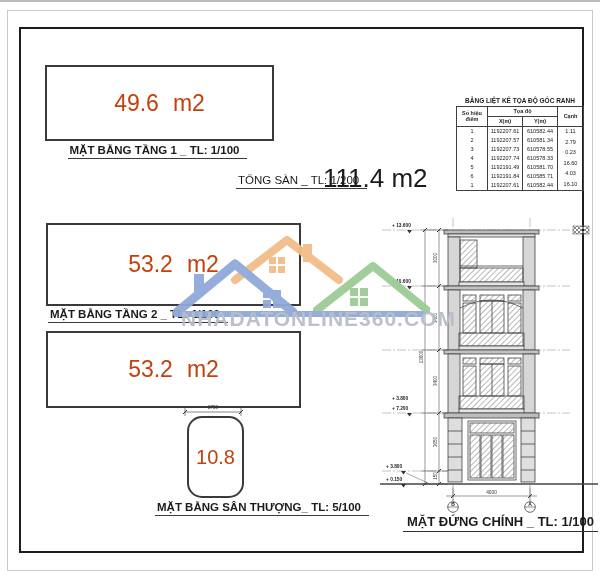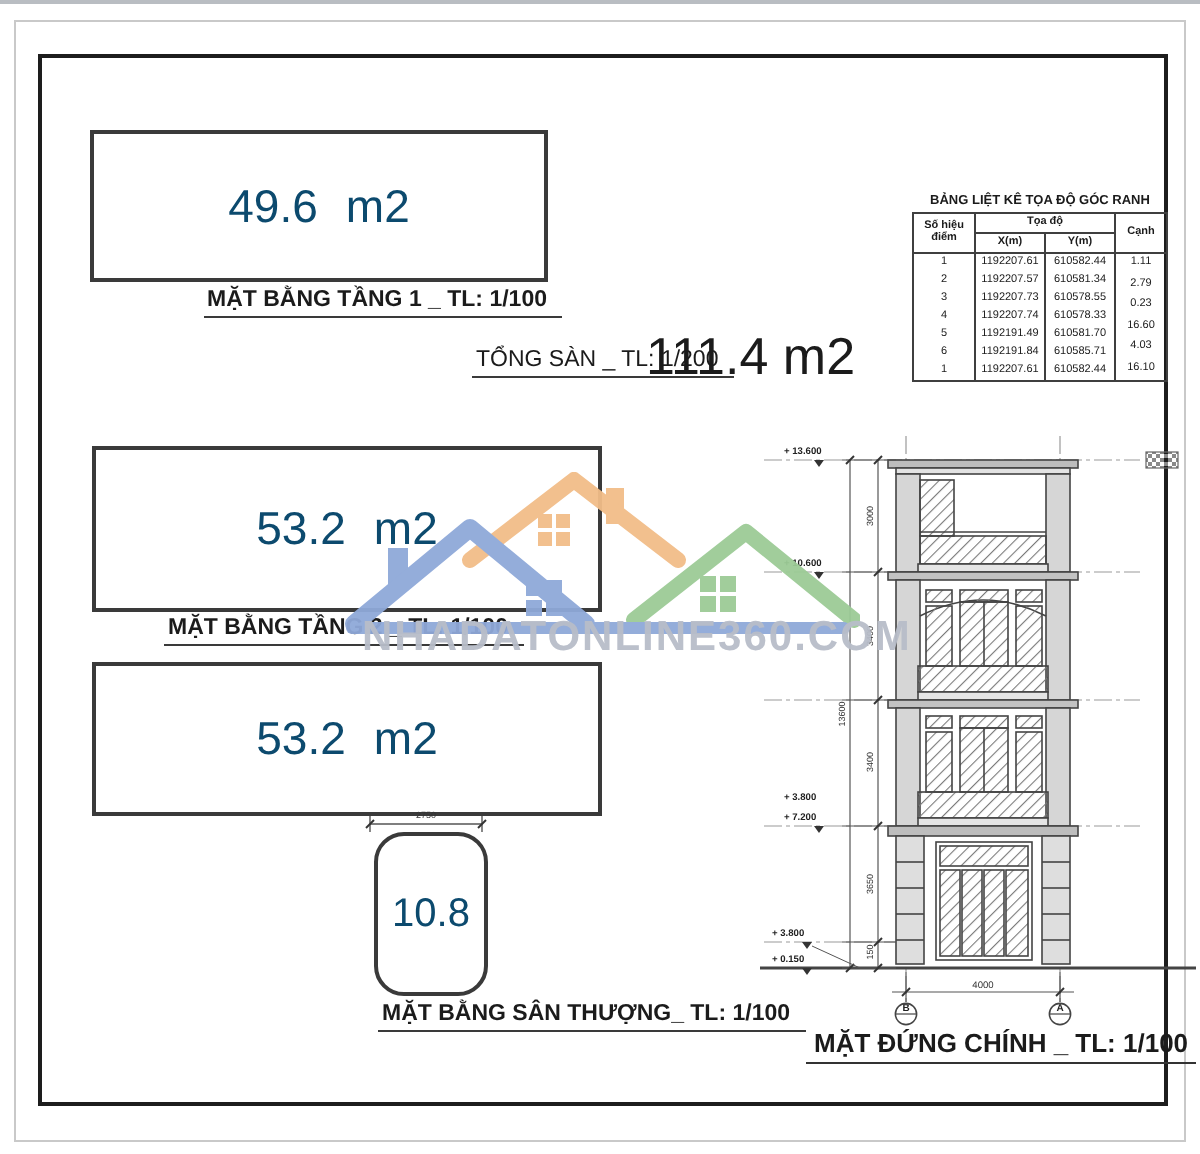--- a/index.html
+++ b/index.html
@@ -7,23 +7,23 @@
     position:relative;width:600px;height:577px;background:#ffffff;
     font-family:"Liberation Sans",sans-serif;color:#1b1b1b;overflow:hidden;
     border-top:2px solid #b9bdc2;
   }
   .outer-frame{position:absolute;left:7px;top:8px;right:7px;bottom:8px;border:1px solid #c9c9c9;}
   .inner-frame{position:absolute;left:19px;top:25px;right:16px;bottom:26px;border:2px solid #1d1d1d;}
 
   .doc-title{position:absolute;left:330px;top:52px;width:180px;font-size:27px;font-weight:bold;letter-spacing:1px;white-space:nowrap;}
 
   .plan-rect{position:absolute;border:2px solid #3a3a3a;background:#fff;
-    display:flex;align-items:center;justify-content:center;font-size:23px;color:#0c4a6e;}
+    display:flex;align-items:center;justify-content:center;font-size:23px;color:#c2410c;}
   .plan-rect .num{margin-right:14px;}
-  .plan-label{position:absolute;font-size:11.5px;font-weight:bold;white-space:nowrap;margin-left:34px;}
+  .plan-label{position:absolute;font-size:11.5px;font-weight:bold;white-space:nowrap;}
   .plan-label span{display:inline-block;border-bottom:1.5px solid #3a3a3a;padding:0 8px 2px 2px;}
 
   .total-label{position:absolute;left:236px;top:172px;font-size:11.5px;font-weight:normal;white-space:nowrap;}
   .total-label span{display:inline-block;border-bottom:1.5px solid #3a3a3a;padding:0 8px 2px 2px;}
   .total-value{position:absolute;left:323px;top:161px;font-size:26px;white-space:nowrap;}
 
   
   .coord-table{position:absolute;left:456px;top:95px;width:128px;}
   .ct-title{font-size:6.5px;font-weight:bold;text-align:center;margin-bottom:2px;white-space:nowrap;}
   .coord-table table{border-collapse:collapse;width:100%;table-layout:fixed;border:1px solid #3f3f3f;}
@@ -88,21 +88,21 @@
     <line x1="60" y1="6" x2="60" y2="14" stroke="#555" stroke-width="0.7"></line>
     <line x1="2" y1="12" x2="6" y2="8" stroke="#333" stroke-width="1"></line>
     <line x1="58" y1="12" x2="62" y2="8" stroke="#333" stroke-width="1"></line>
     <text x="32" y="7" font-size="4.5" text-anchor="middle" fill="#333">2750</text>
   </svg>
   <div class="plan-rect" style="left:187px;top:414px;width:53px;height:78px;font-size:20px;border-radius:15px;">
     <span>10.8</span>
     <span></span>
   </div>
   <div class="plan-label" style="left:155px;top:499px;">
-    <span>MẶT BẰNG SÂN THƯỢNG_ TL: 1/100</span>
+    <span>MẶT BẰNG SÂN THƯỢNG_ TL: 5/100</span>
   </div>
 
   <div class="coord-table">
     <div class="ct-title">BẢNG LIỆT KÊ TỌA ĐỘ GÓC RANH</div>
     <table>
       <tbody>
           <tr>
         <th class="w-pt" rowspan="2">Số hiệu điểm</th>
         <th colspan="2">Tọa độ</th>
         <th class="w-edge" rowspan="2">Cạnh</th>

